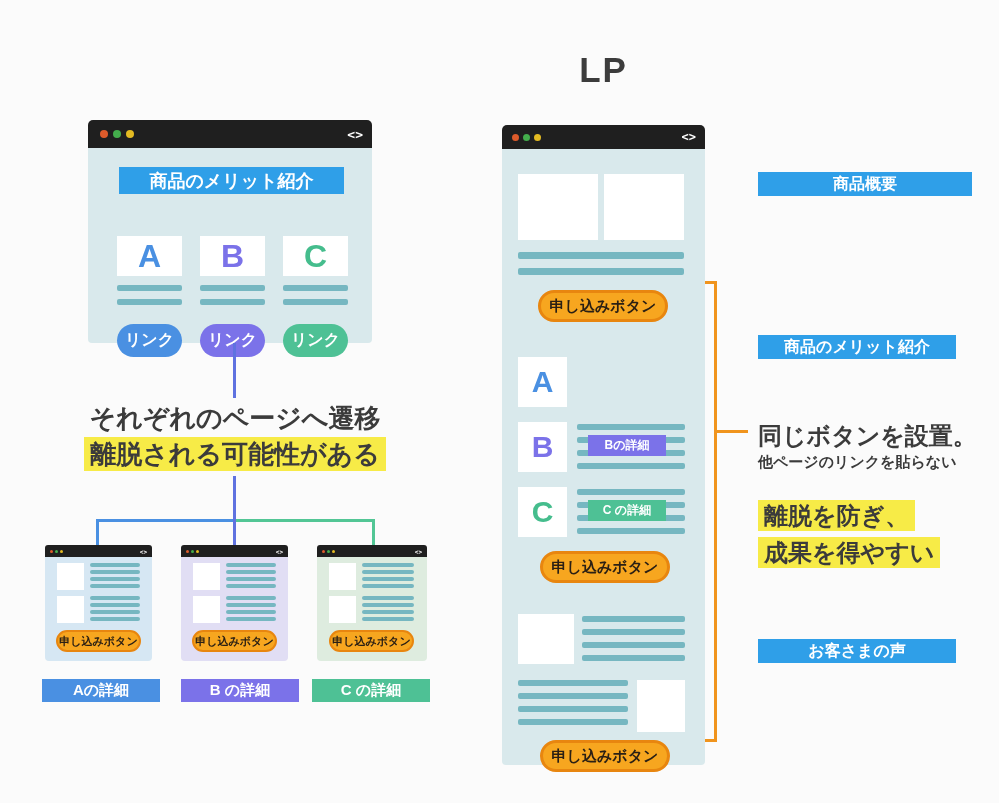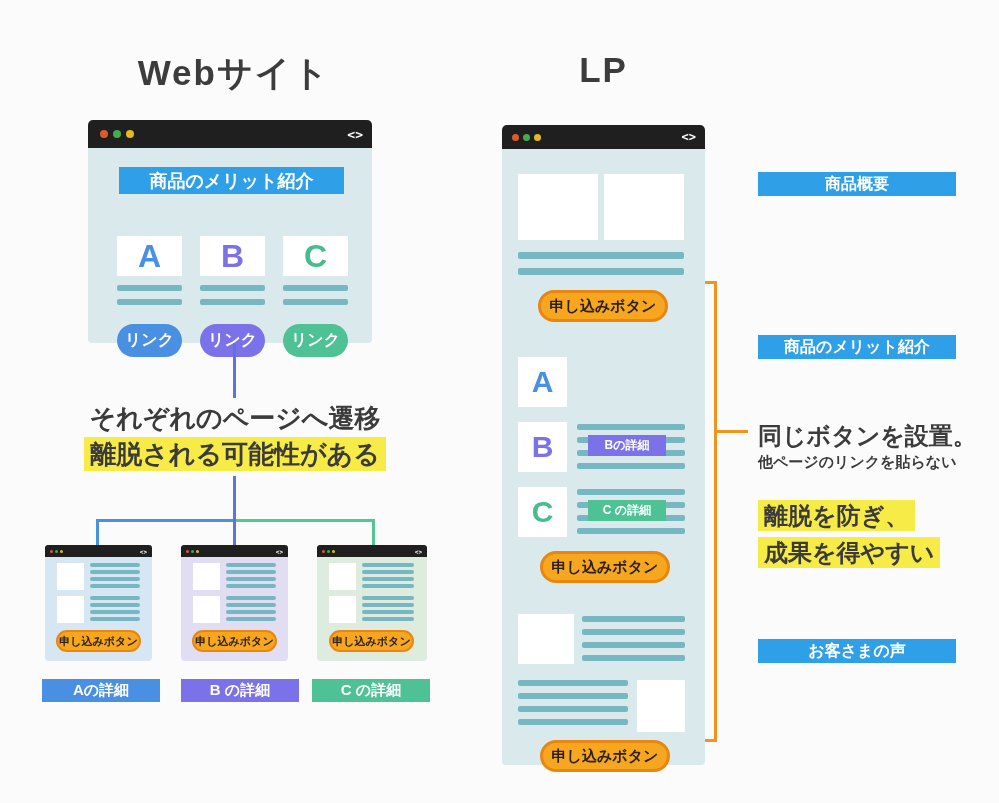--- a/index.html
+++ b/index.html
@@ -38,21 +38,20 @@
   .blue{background:#2f9fe8;} .blue2{background:#4a90e2;} .purple{background:#7b72e9;} .green{background:#4ec195;}
   .c-blue{color:#4a90e2;} .c-purple{color:#7b72e9;} .c-green{color:#45bd8d;}
 
   .rowlines{position:absolute;}
 </style>
 </head>
 <body>
 
 <div class="canvas">
 
-  <div class="section-title" style="left:84px;top:50px;width:300px;">Webサイト</div>
 
   <div class="bwindow" style="left:88px;top:120px;width:284px;height:223px;">
     <div class="titlebar" style="height:28px;">
       <div class="dots">
         <span class="dot r" style="width:8px;height:8px;"></span>
         <span class="dot g" style="width:8px;height:8px;"></span>
         <span class="dot y" style="width:8px;height:8px;"></span>
       </div>
       <span class="code" style="font-size:13px;">&lt;&gt;</span>
     </div>
@@ -233,21 +232,21 @@
       <div class="tealline" style="left:16px;top:531px;width:110px;height:6px;"></div>
       <div class="tealline" style="left:16px;top:544px;width:110px;height:6px;"></div>
       <div class="tealline" style="left:16px;top:557px;width:110px;height:6px;"></div>
       <div class="tealline" style="left:16px;top:570px;width:110px;height:6px;"></div>
       <div class="whitebox" style="left:135px;top:531px;width:48px;height:52px;"></div>
 
       <div class="applybtn" style="left:38px;top:591px;width:130px;height:32px;font-size:15px;">申し込みボタン</div>
     </div>
   </div>
 
-  <div class="labelbar blue" style="left:758px;top:172px;width:198px;height:24px;font-size:16px;">商品概要</div>
+  <div class="labelbar blue" style="left:758px;top:172px;width:214px;height:24px;font-size:16px;">商品概要</div>
   <div class="labelbar blue" style="left:758px;top:335px;width:198px;height:24px;font-size:16px;">商品のメリット紹介</div>
   <div class="labelbar blue" style="left:758px;top:639px;width:198px;height:24px;font-size:16px;">お客さまの声</div>
 
   <div class="note" style="left:758px;top:420px;text-align:left;font-size:24px;">同じボタンを設置。</div>
   <div class="note" style="left:758px;top:453px;text-align:left;font-size:15px;">他ページのリンクを貼らない</div>
   <div class="note" style="left:758px;top:537px;text-align:left;font-size:24px;">
     <span class="hl">成果を得やすい</span>
   </div>
   <div class="note" style="left:758px;top:500px;text-align:left;font-size:24px;">
     <span class="hl">離脱を防ぎ、</span>

